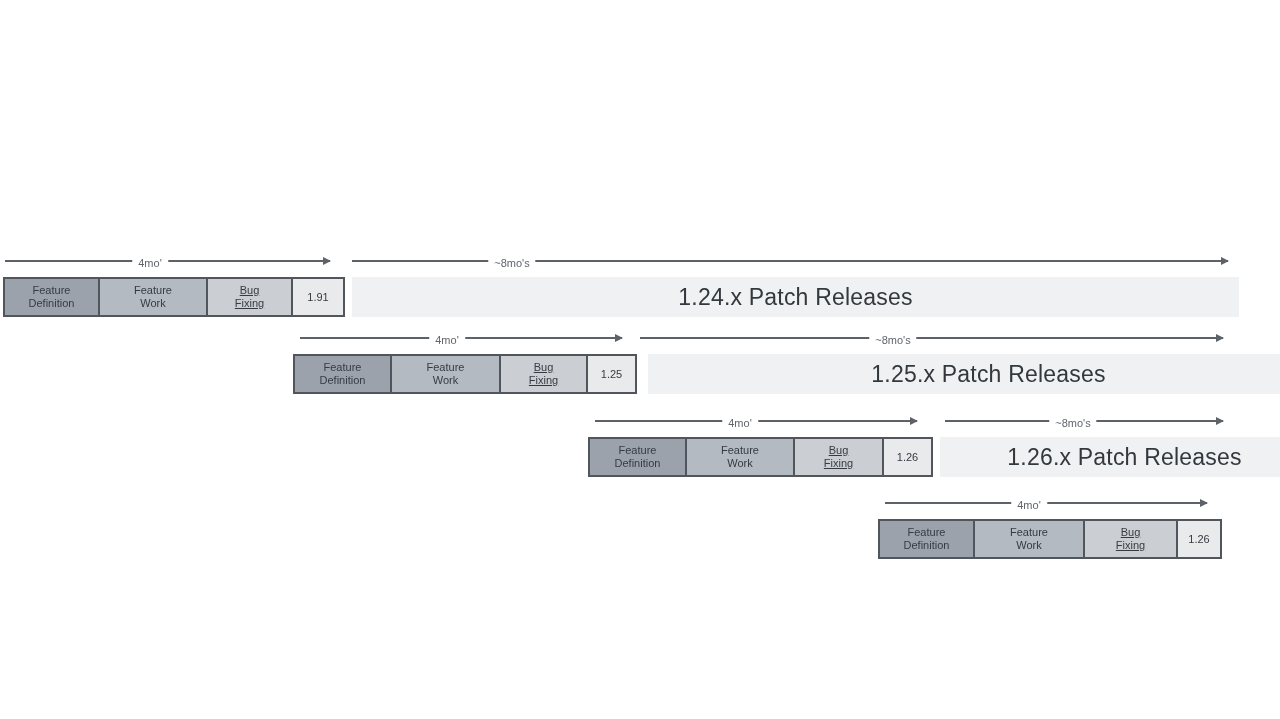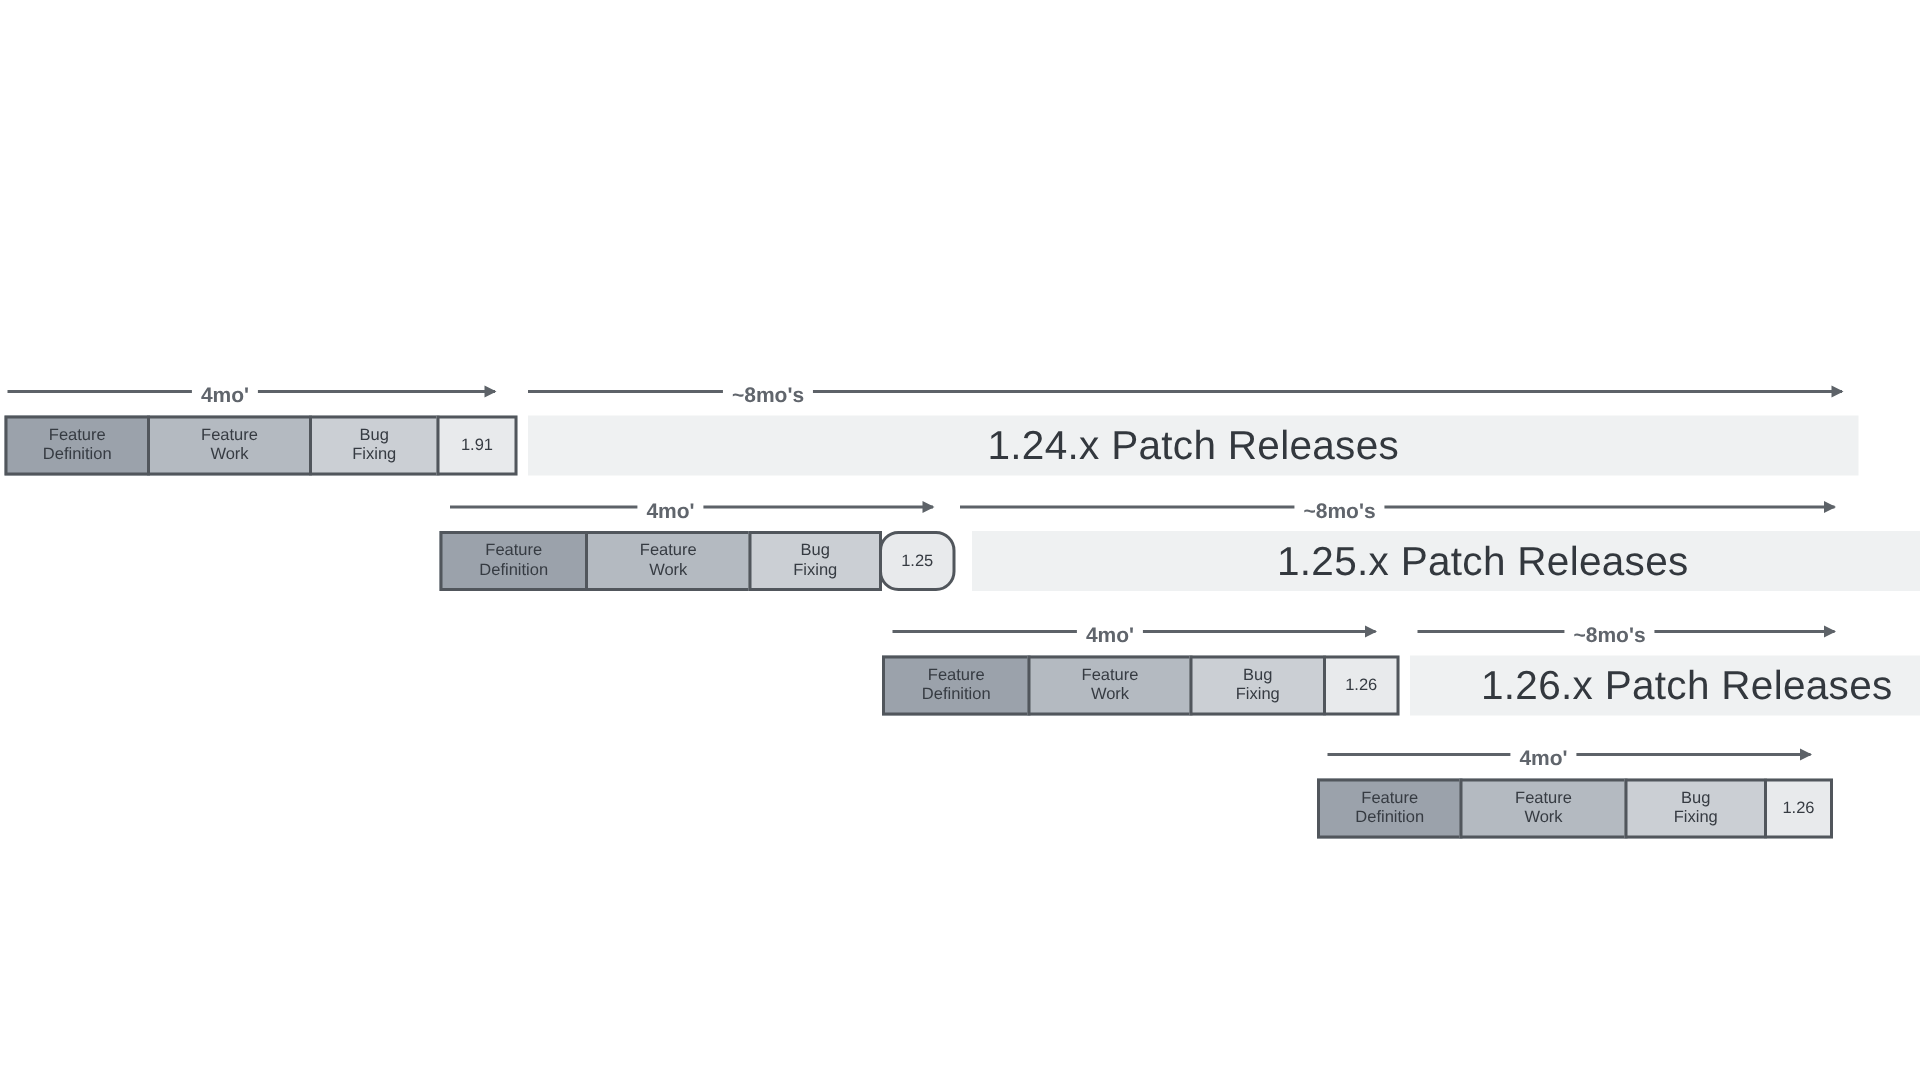--- a/index.html
+++ b/index.html
@@ -30,60 +30,60 @@
   }
   .arrow::after{
     content:"";position:absolute;right:-1px;top:-3.5px;
     border-left:8px solid var(--arrow);
     border-top:4.5px solid transparent;
     border-bottom:4.5px solid transparent;
   }
   .alabel{
     position:absolute;transform:translateX(-50%);
     background:var(--background);
-    font-size:14px;line-height:14px;color:var(--label_text);
-    padding:0 6px;white-space:nowrap;font-weight:bold;
+    font-size:11px;line-height:14px;color:var(--label_text);
+    padding:0 6px;white-space:nowrap;
   }
   
   .phases{position:absolute;display:flex;height:52px;}
   .pbox{
     border:2px solid var(--box_border);
     height:40px;
     display:flex;flex-direction:column;align-items:center;justify-content:center;
     font-size:11px;line-height:13px;color:var(--box_text);
     text-align:center;
   }
   .pbox + .pbox{margin-left:-2px;}
   .fd{background:var(--phase_definition);}
   .fw{background:var(--phase_work);}
-  .bf{background:var(--phase_bugfix);}
+  .bf{background:var(--phase_bugfix);text-decoration:underline;}
   .ver{background:var(--version_box);}
   
   .patchbar{
     position:absolute;height:40px;background:var(--patch_bar);
     display:flex;align-items:center;justify-content:center;
   }
   .patchtext{
-    font-size:27px;color:var(--patch_text);white-space:nowrap;letter-spacing:0.2px;
+    font-size:23px;color:var(--patch_text);white-space:nowrap;letter-spacing:0.2px;
   }
   
   .r1 .a4{left:5px;top:260px;width:325px;}
   .r1 .l4{left:150px;top:256px;}
   .r1 .a8{left:352px;top:260px;width:876px;}
   .r1 .l8{left:512px;top:256px;}
   .r1 .phases{left:3px;top:277px;}
   .r1 .fd{width:97px;}.r1 .fw{width:110px;}.r1 .bf{width:87px;}.r1 .ver{width:54px;}
   .r1 .patchbar{left:352px;top:277px;width:887px;}
   
   .r2 .a4{left:300px;top:337px;width:322px;}
   .r2 .l4{left:447px;top:333px;}
   .r2 .a8{left:640px;top:337px;width:583px;}
   .r2 .l8{left:893px;top:333px;}
   .r2 .phases{left:293px;top:354px;}
-  .r2 .fd{width:99px;}.r2 .fw{width:111px;}.r2 .bf{width:89px;}.r2 .ver{width:51px;border-radius:13px;}
+  .r2 .fd{width:99px;}.r2 .fw{width:111px;}.r2 .bf{width:89px;}.r2 .ver{width:51px;}
   .r2 .patchbar{left:648px;top:354px;width:681px;}
   
   .r3 .a4{left:595px;top:420px;width:322px;}
   .r3 .l4{left:740px;top:416px;}
   .r3 .a8{left:945px;top:420px;width:278px;}
   .r3 .l8{left:1073px;top:416px;}
   .r3 .phases{left:588px;top:437px;}
   .r3 .fd{width:99px;}.r3 .fw{width:110px;}.r3 .bf{width:91px;}.r3 .ver{width:51px;}
   .r3 .patchbar{left:940px;top:437px;width:369px;}
   

